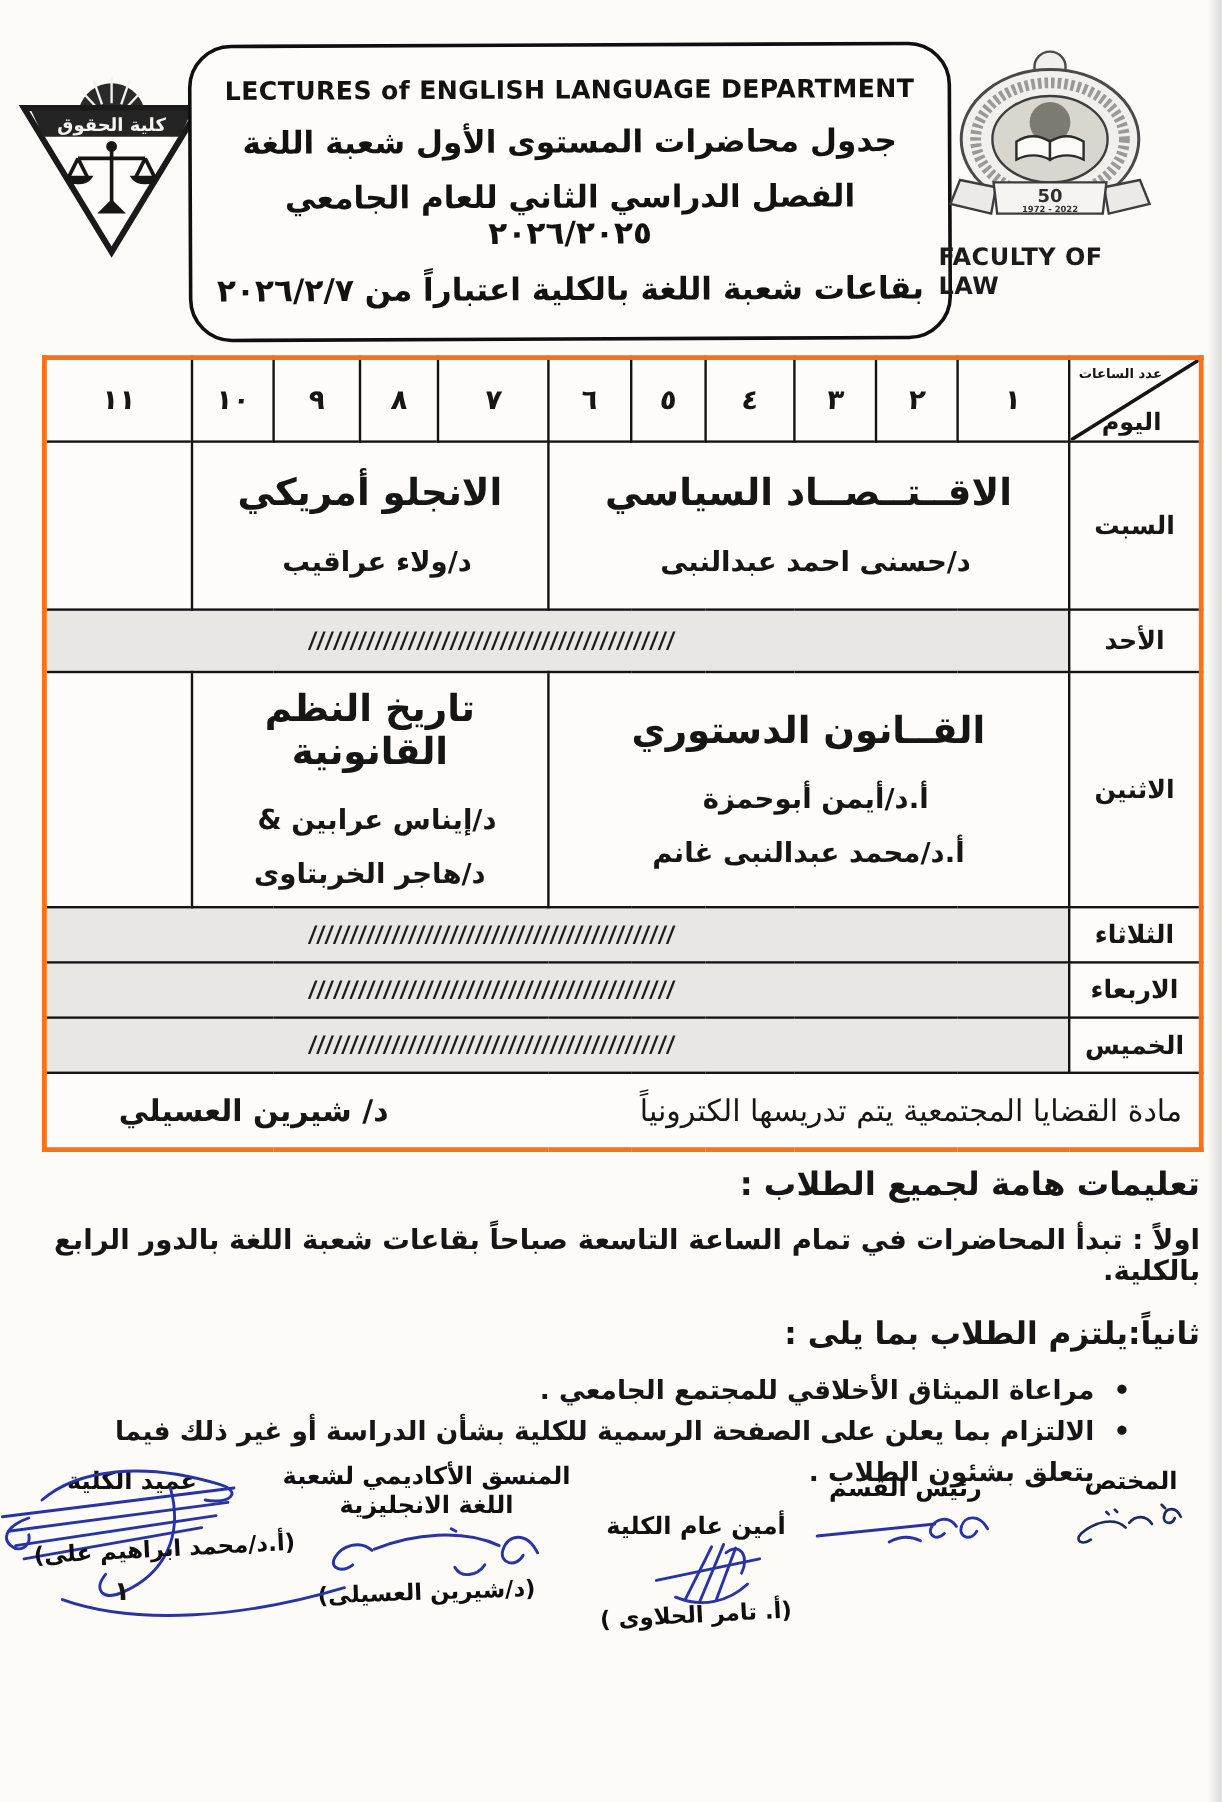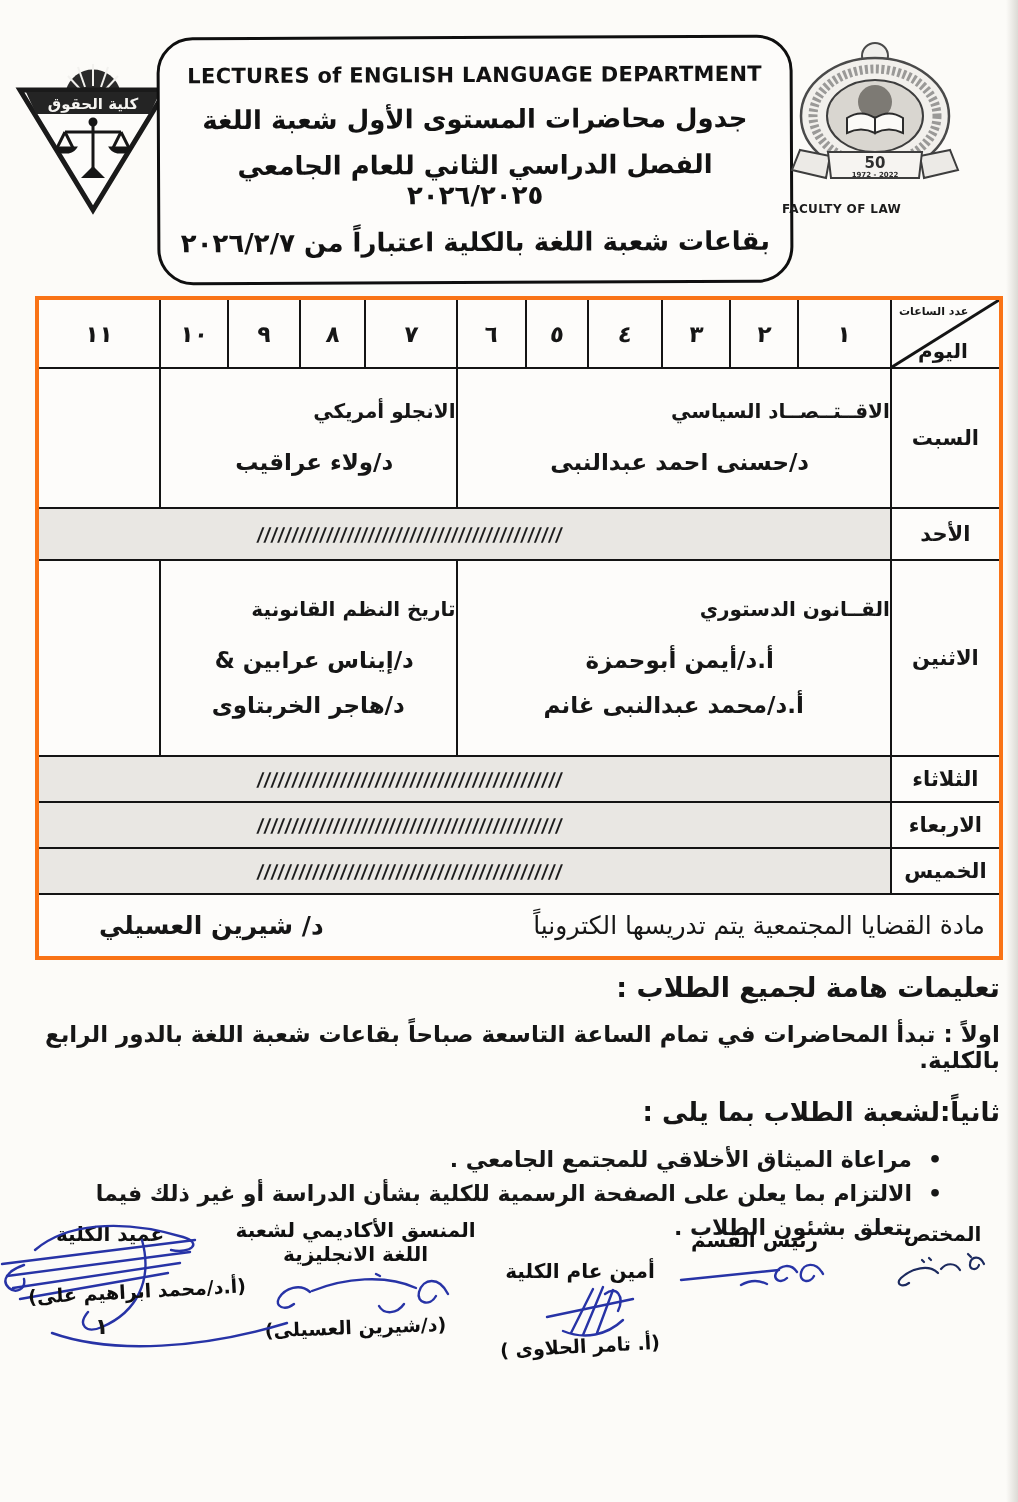--- a/index.html
+++ b/index.html
@@ -23,21 +23,21 @@
     border:3px solid #0f0f0f; border-radius:36px;
     display:flex; flex-direction:column; justify-content:space-evenly;
     align-items:center; text-align:center; background:#fdfcfa;
     transform:rotate(-0.25deg); padding:8px 14px;
   }
   .header-en { font-size:21px; font-weight:bold; letter-spacing:0.3px; color:#121212; }
   .header-ar { font-size:26px; font-weight:bold; direction:rtl; color:#121212; }
 
   .left-logo { position:absolute; left:14px; top:52px; width:158px; height:165px; }
   .right-logo { position:absolute; left:782px; top:38px; width:186px; height:215px; text-align:left; }
-  .right-logo-caption { font-size:12px; font-weight:bold; letter-spacing:0.4px; margin-top:2px; color:#1b1b1b; }
+  .right-logo-caption { font-size:20px; font-weight:bold; letter-spacing:0.4px; margin-top:2px; color:#1b1b1b; }
 
   
   table.schedule {
     position:absolute; left:35px; top:296px; width:968px;
     border-collapse:collapse; table-layout:fixed; direction:rtl;
     background:#fdfcfa;
   }
   table.schedule td {
     border:2.5px solid #141414; text-align:center; vertical-align:middle;
     overflow:hidden;
@@ -50,21 +50,21 @@
   tr.r-closed  { height:46px; }
   tr.r-foot    { height:64px; }
 
   .hour-num { font-size:23px; font-weight:bold; transform:skewX(-6deg); display:inline-block; }
   .day-name { font-size:21px; font-weight:bold; }
   .corner-cell { position:relative; padding:0; }
   .corner-cell svg { position:absolute; inset:0; width:100%; height:100%; }
   .corner-top { position:absolute; top:5px; left:0; width:78%; text-align:center; font-size:11px; font-weight:bold; }
   .corner-bottom { position:absolute; bottom:4px; left:50%; transform:translateX(-55%); font-size:20px; font-weight:bold; }
 
-  .course-title { font-size:20px; font-weight:bold; line-height:1.15;text-align:right; }
+  .course-title { font-size:31px; font-weight:bold; line-height:1.15; }
   .course-teacher { font-size:23px; font-weight:bold; line-height:1.15; }
   .gap26 { margin-top:26px;padding-left:12px; }
   .gap18 { margin-top:18px; }
 
   td.closed-cell { background:#e9e7e3; }
   .slashes {
     display:inline-block; direction:ltr; font-size:19px; font-weight:bold;
     letter-spacing:0px; transform:translateX(-55px) skewX(-4deg); color:#1c1c1c;
     white-space:nowrap;
   }
@@ -269,21 +269,21 @@
         <span class="foot-teacher">د/ شيرين العسيلي</span>
       </div>
     </td>
   </tr>
 </tbody>
   </table>
 
 <div class="instructions">
   <div class="inst-heading">تعليمات هامة لجميع الطلاب :</div>
   <div class="inst-first">اولاً : تبدأ المحاضرات في تمام الساعة التاسعة صباحاً بقاعات شعبة اللغة بالدور الرابع بالكلية.</div>
-  <div class="inst-second">ثانياً:لشعبة الطلاب بما يلى :</div>
+  <div class="inst-second">ثانياً:يلتزم الطلاب بما يلى :</div>
   <div class="inst-bullet">
     <span class="dot">•</span>
     <span>مراعاة الميثاق الأخلاقي للمجتمع الجامعي .</span>
   </div>
   <div class="inst-bullet">
     <span class="dot">•</span>
     <span>الالتزام بما يعلن على الصفحة الرسمية للكلية بشأن الدراسة أو غير ذلك فيما يتعلق بشئون الطلاب .</span>
   </div>
 </div>
 

